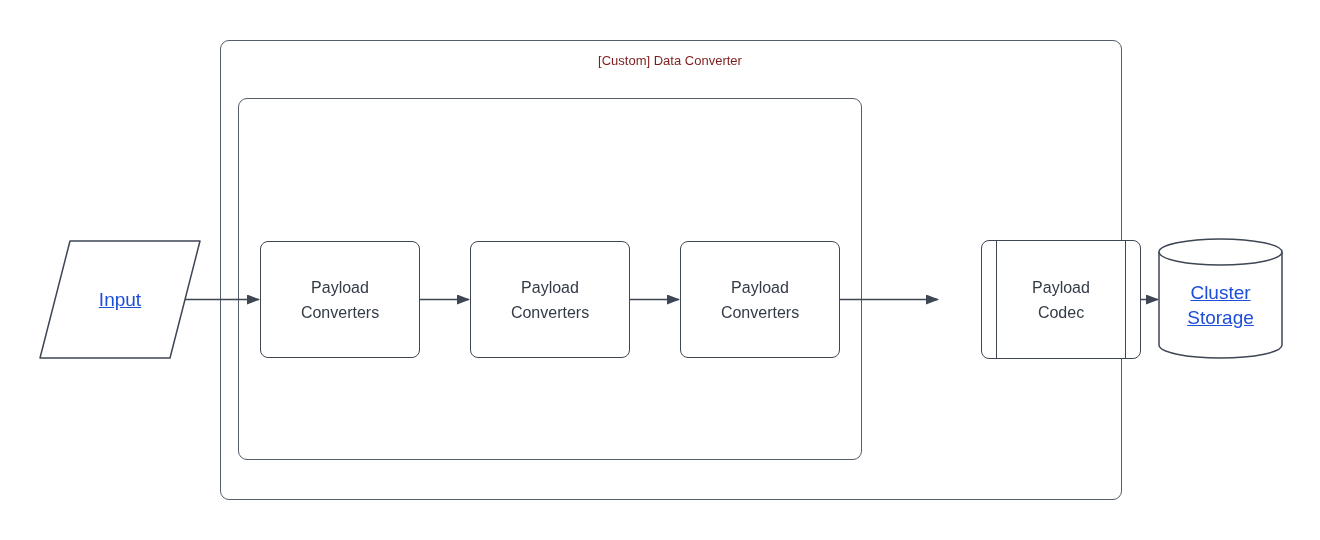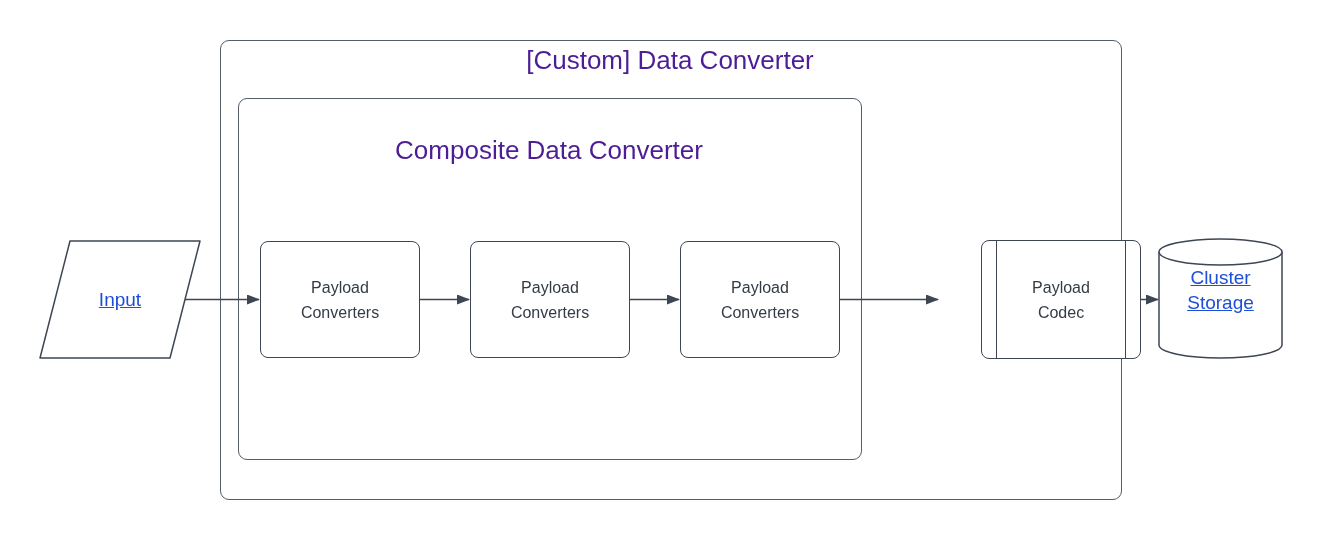--- a/index.html
+++ b/index.html
@@ -28,24 +28,24 @@
     border: 1px solid #555d6a;
     border-radius: 9px;
     background: transparent;
     z-index: 1;
   }
   .container.outer { left: 220px; top: 40px;  width: 900px; height: 458px; }
   .container.inner { left: 238px; top: 98px;  width: 622px; height: 360px; }
   .container-title {
     position: absolute;
     text-align: center;
-    font-size: 26px;
+    font-size: 13px;
     line-height: 23px;
     z-index: 3;
-    color: #4c1d95;
+    color: #7f1d1d;
   }
   .container-title.outer { left: 220px; top: 49px;  width: 900px; }
   .container-title.inner { left: 238px; top: 139px; width: 622px; }
 
   
   .node {
     position: absolute;
     border: 1.5px solid #3e4654;
     border-radius: 8px;
     background: #ffffff;
@@ -87,32 +87,31 @@
     justify-content: center;
     text-align: center;
     font-size: 19px;
     line-height: 25px;
     z-index: 3;
     color: #1d4ed8;
     pointer-events: none;
     text-decoration: underline;
   }
   .input-area   { left: 40px;   top: 241px; width: 160px; height: 117px; }
-  .storage-area { left: 1159px; top: 237px; width: 123px; height: 106px; }
+  .storage-area { left: 1159px; top: 252px; width: 123px; height: 106px; }
   .storage-label-width { width: 90px; }
 </style>
 </head>
 <body>
 
 <div class="canvas">
 
   <div class="container outer"></div>
   <div class="container inner"></div>
   <div class="container-title outer">[Custom] Data Converter</div>
-  <div class="container-title inner">Composite Data Converter</div>
 
   <svg class="layer" width="1320" height="540" viewBox="0 0 1320 540">
     <defs>
       <marker id="arrowhead" markerUnits="userSpaceOnUse" markerWidth="13" markerHeight="10" refX="12" refY="5" orient="auto">
         <path d="M0,0 L13,5 L0,10 Z" fill="#3e4654"></path>
       </marker>
     </defs>
 
     <g>
       <path d="M 70 241 L 200 241 L 170 358 L 40 358 Z" fill="#ffffff" stroke="#3e4654" stroke-width="1.5" stroke-linejoin="round"></path>

